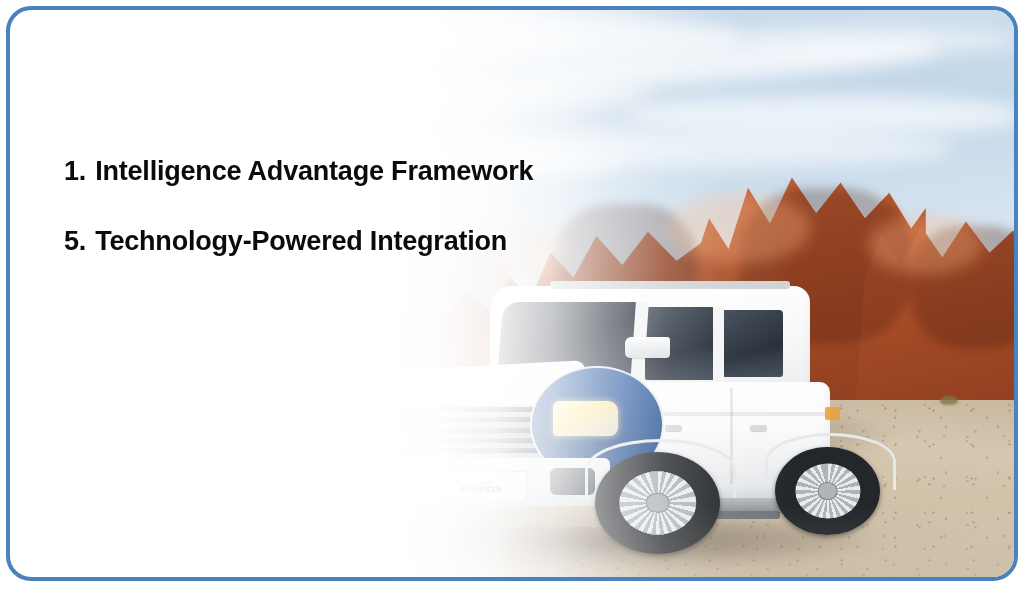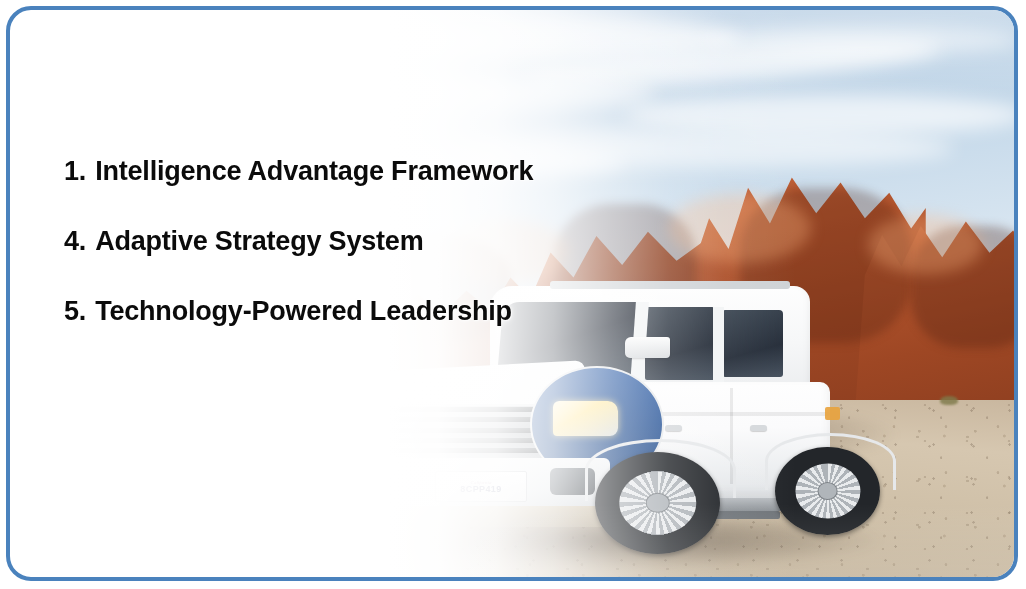--- a/index.html
+++ b/index.html
@@ -302,22 +302,19 @@
         </div>
         <div id="fade"></div>
         <div id="fade-v"></div>
       </div>
 
       <div id="list">
         <div class="row">
           <span class="item"><span class="num">1.</span><span>Intelligence Advantage Framework</span></span>
         </div>
         <div class="row">
-          <span class="item"><span class="num">4.</span><span>Adaptive Strategy System</span></span>
-        </div>
-        <div class="row">
-          <span class="item"><span class="num">5.</span><span>Technology-Powered Leadership</span></span>
+          <span class="item"><span class="num">5.</span><span>Technology-Powered Integration</span></span>
         </div>
       </div>
 
     </div>
   </div>
 </div>
 
 </body></html>

